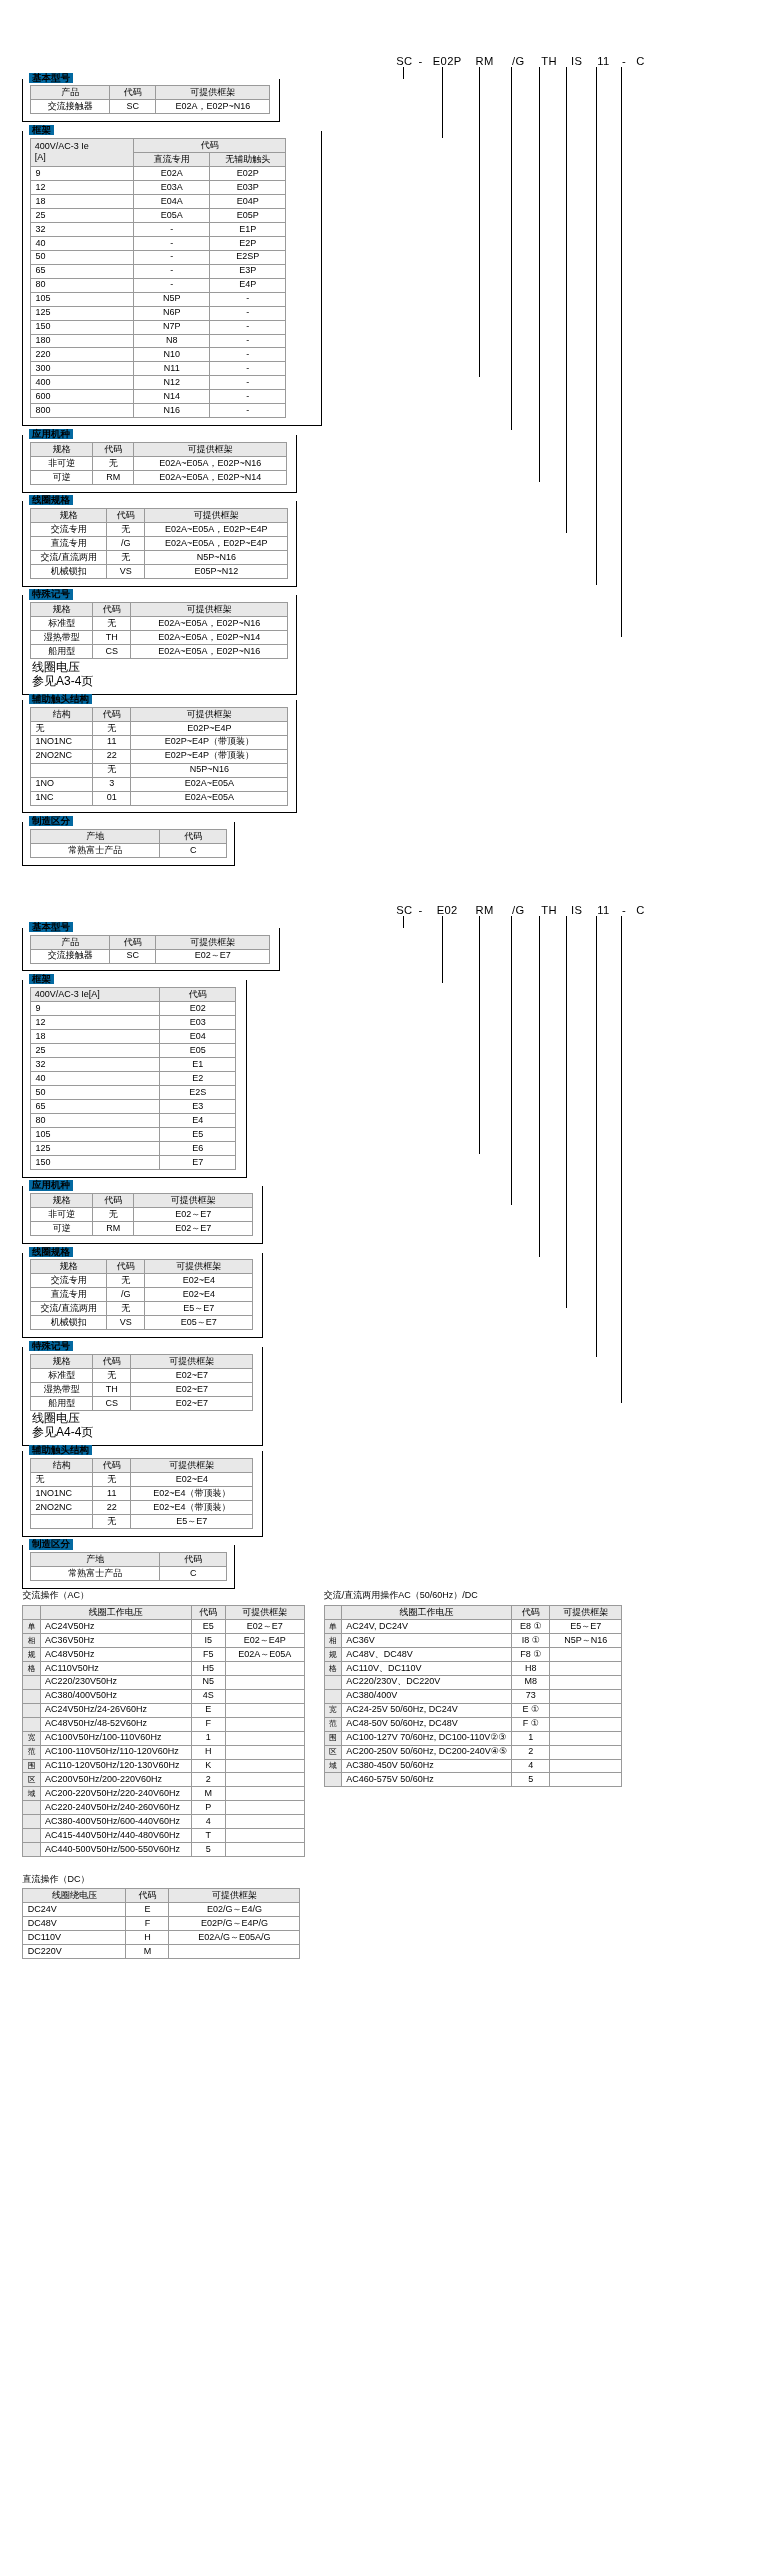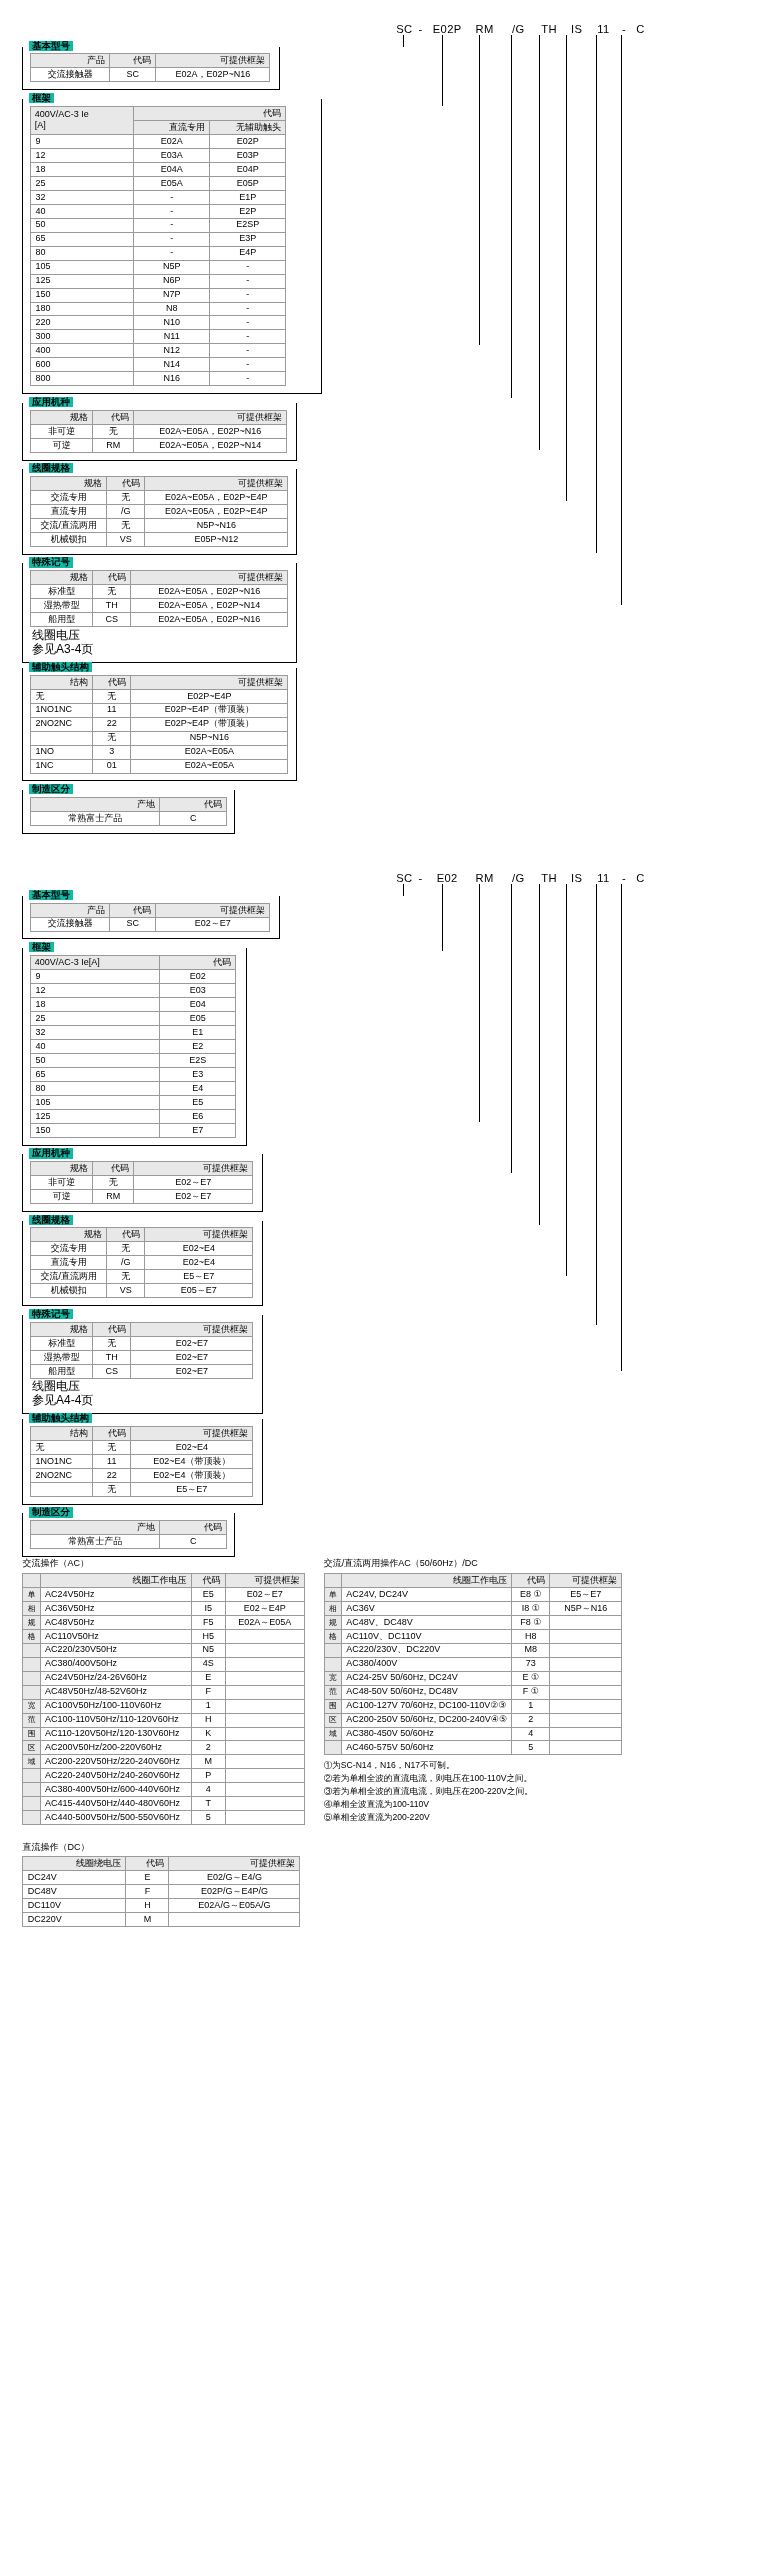--- a/index.html
+++ b/index.html
@@ -12,20 +12,21 @@
     width: 775px;
     min-height: 2576px;
     position: relative;
     color: #000;
     font-size: 9.5px;
   }
   .page {
     width: 774px;
     padding: 15.5px 0 17px 0;
     position: relative;
+    margin-top: 32px;
   }
 
   
   .codestring {
     display: flex;
     align-items: flex-end;
     font-size: 11.2px;
     letter-spacing: 0.4px;
     padding-left: 394px;
     height: 19px;
@@ -43,21 +44,21 @@
     position: relative;
     margin: 0 0 0 22.4px;
     border: 0.9px solid #000;
     border-top: none;
     padding: 0 0 5.2px 0;
     background: #fff;
   }
   .sect-title {
     position: absolute;
     top: -6px; left: 5.2px;
-    background: #14b8a6;
+    background: #0369a1;
     padding: 0 3.4px;
     font-size: 9.5px;
     font-weight: bold;
     line-height: 10.3px;
   }
   .sect-inner { padding: 6.9px 6.9px 1.7px 6.9px; }
 
   
   table.tbl {
     border-collapse: collapse;
@@ -68,21 +69,21 @@
     border: 0.9px solid #9a9a9a;
     padding: 0.9px 4.3px;
     height: 13px;
     line-height: 11.2px;
     white-space: nowrap;
     vertical-align: middle;
   }
   table.tbl th {
     background: #e8e8e8;
     font-weight: normal;
-    text-align: right;
+    text-align: center;
   }
   table.tbl td.c { text-align: center; }
   table.tbl td.l { text-align: left; }
   .note {
     font-size: 12px;
     padding: 1.7px 0 0 1.7px;
     line-height: 12px;
   }
 
   
@@ -940,24 +941,17 @@
               <td class="c"></td>
             </tr>
             <tr>
               <td class="c gray" style="font-size: 7.7px;"></td>
               <td class="l">AC460-575V 50/60Hz</td>
               <td class="c">5</td>
               <td class="c"></td>
             </tr>
           </tbody>
       </table>
-      <div class="footnotes">
-          <div>①为SC-N14，N16，N17不可制。</div>
-          <div>②若为单相全波的直流电流，则电压在100-110V之间。</div>
-          <div>③若为单相全波的直流电流，则电压在200-220V之间。</div>
-          <div>④单相全波直流为100-110V</div>
-          <div>⑤单相全波直流为200-220V</div>
-        </div>
     </div>
   </div>
 
 </div>
 
 
 </body></html>

